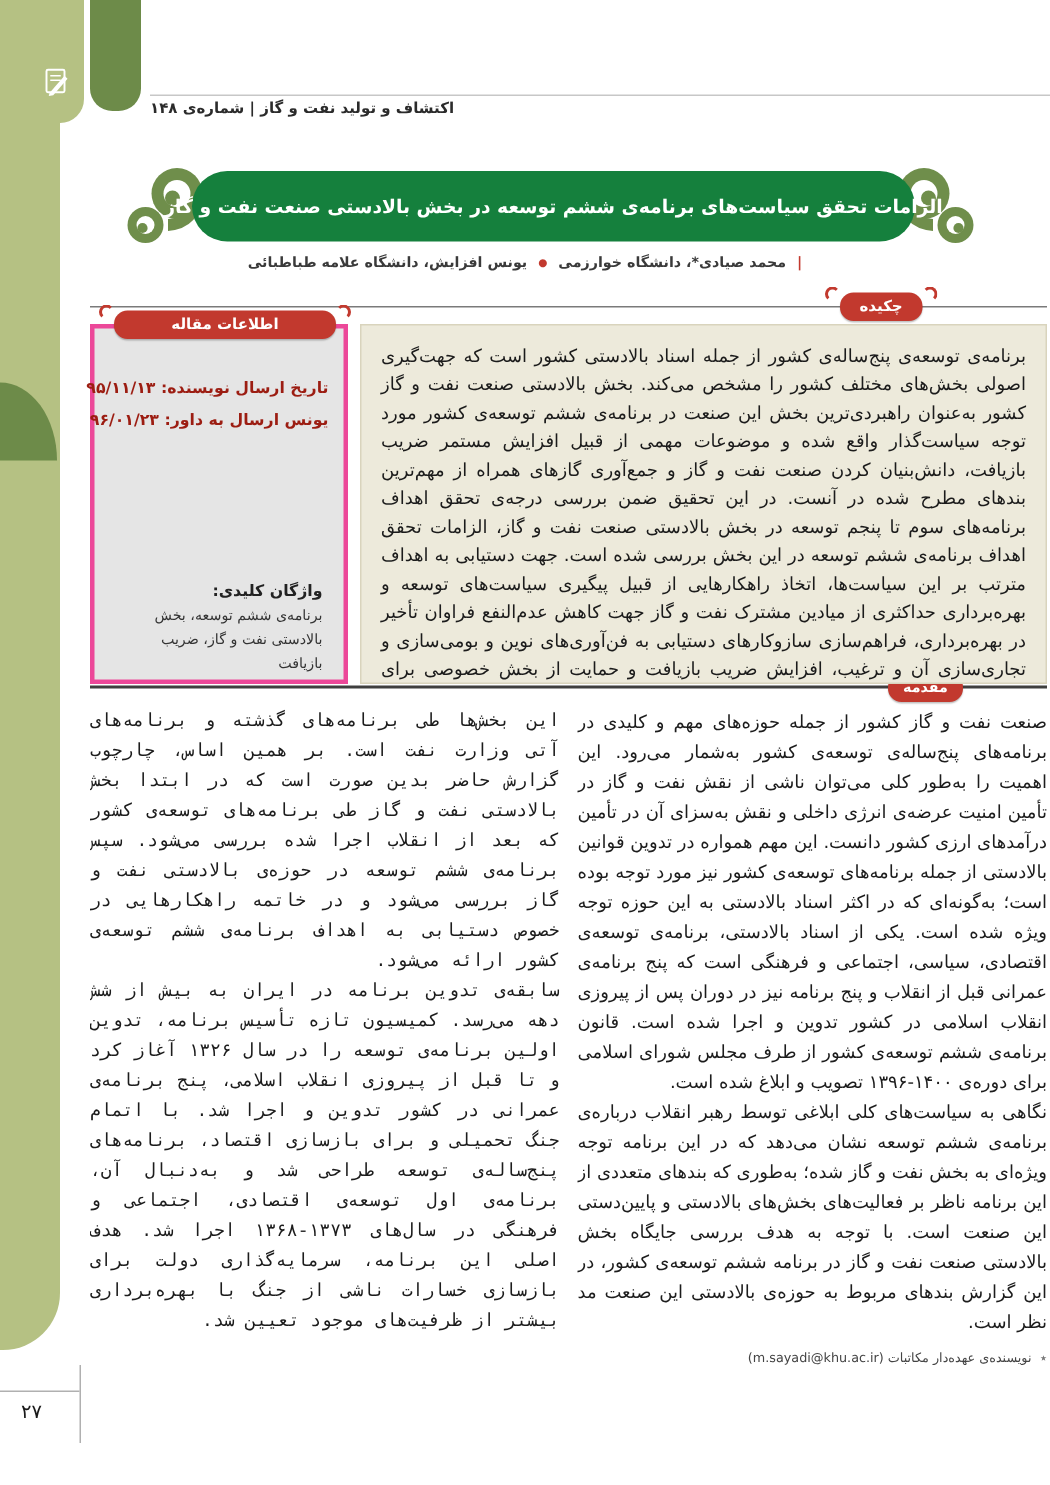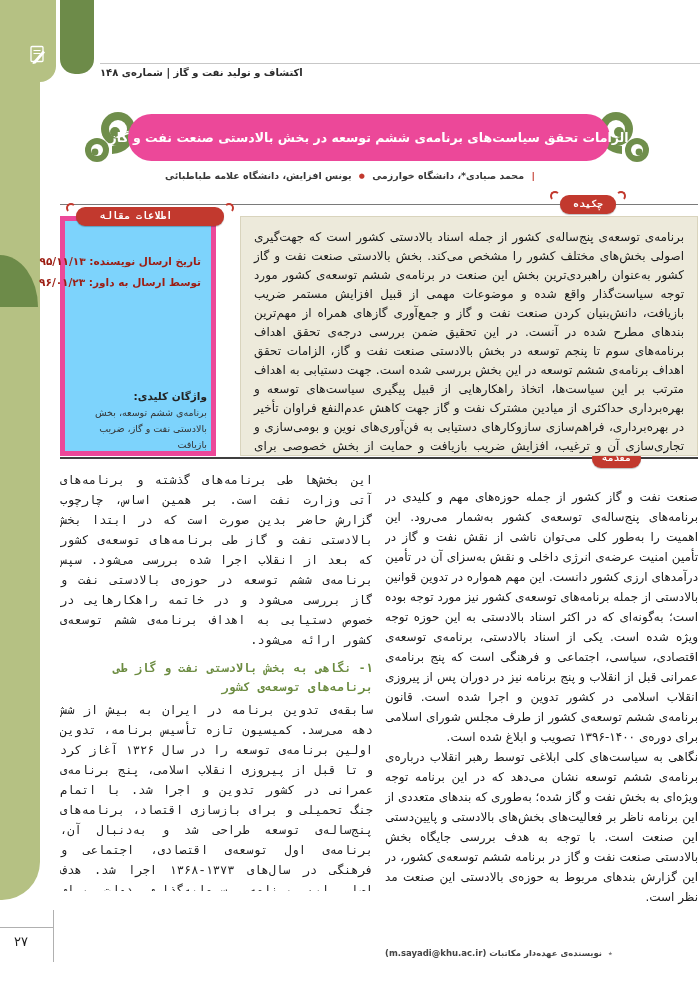--- a/index.html
+++ b/index.html
@@ -10,60 +10,60 @@
   
   .band{position:absolute;left:0;top:0;width:40px;height:900px;background:#b5c183;border-radius:0 0 38px 0;}
   .band-top-wide{position:absolute;left:40px;top:0;width:16px;height:82px;background:#b5c183;border-radius:0 0 18px 0;}
   .band-accent{position:absolute;left:0;top:255px;width:38px;height:52px;background:#6d8b49;border-top-right-radius:100% 100%;}
   .top-tab{position:absolute;left:60px;top:0;width:34px;height:74px;background:#6d8b49;border-radius:0 0 15px 15px;}
   .doc-icon{position:absolute;left:27px;top:44px;width:22px;height:22px;}
   
   .header-rule{position:absolute;left:100px;top:63px;width:600px;height:1px;background:#c7c7c7;}
   .journal-line{position:absolute;left:100px;top:67px;white-space:nowrap;font-size:10px;font-weight:bold;color:#2b2b2b;}
   
-  .banner{position:absolute;left:128px;top:114px;width:482px;height:47px;background:#ec4899;border-radius:24px;
+  .banner{position:absolute;left:128px;top:114px;width:482px;height:47px;background:#15803d;border-radius:24px;
     display:flex;align-items:center;justify-content:center;}
   .banner .t{color:#fff;font-weight:bold;font-size:12.5px;white-space:nowrap;}
   .orn{position:absolute;top:108px;width:64px;height:60px;}
   .orn-left{left:78px;transform:scaleX(-1);}
   .orn-right{left:592px;}
   
   .byline{position:absolute;left:70px;top:170px;width:560px;text-align:center;font-size:9.5px;font-weight:bold;color:#3a3a3a;white-space:nowrap;}
   .byline .red{color:#c2392e;}
   .byline .dot{font-size:7px;vertical-align:1px;margin:0 4px;}
   .byline .bar{margin-left:4px;}
   
   .rule-top{position:absolute;left:60px;top:204px;width:638px;height:1px;background:#7a7a7a;}
   .rule-bottom{position:absolute;left:60px;top:457px;width:638px;height:2px;background:#3f3f3f;}
   .tag{position:absolute;background:#c2392e;color:#fff;font-weight:bold;font-size:10px;line-height:15px;
-    padding:2px 13px;border-radius:9px;text-align:left;box-shadow:0 1px 1px rgba(0,0,0,.25);font-family:Liberation Mono, monospace;}
+    padding:2px 13px;border-radius:9px;text-align:center;box-shadow:0 1px 1px rgba(0,0,0,.25);}
   .tag::before,.tag::after{content:"";position:absolute;width:6px;height:6px;border:2px solid #c2392e;border-radius:50%;}
   .tag::before{right:-10px;top:-4px;border-bottom-color:transparent;border-left-color:transparent;}
   .tag::after{left:-10px;top:-4px;border-bottom-color:transparent;border-right-color:transparent;}
   .tag-abstract{left:560px;top:195px;}
   .tag-info{left:76px;top:207px;width:100px;padding:2px 24px;}
   .tag-intro{left:592px;top:449px;font-size:9.5px;padding:2px 10px;}
   
-  .info-box{position:absolute;left:60px;top:216px;width:156px;height:240px;background:#7dd3fc;border:5px solid #ec4899;box-sizing:border-box;}
+  .info-box{position:absolute;left:60px;top:216px;width:172px;height:240px;background:#e5e5e5;border:3px solid #ec4899;box-sizing:border-box;}
   .dates{margin-top:30px;padding:0 10px;text-align:right;}
   .date-row{font-size:10.5px;font-weight:bold;color:#9c1d12;line-height:21px;white-space:nowrap;}
-  .keywords{position:absolute;left:0;top:166px;width:100%;box-sizing:border-box;padding:0 4px;text-align:right;}
+  .keywords{position:absolute;left:0;top:166px;width:100%;box-sizing:border-box;padding:0 14px;text-align:right;}
   .kw-label{font-size:10.5px;font-weight:bold;color:#222;line-height:18px;}
   .kw-text{font-size:9.5px;color:#333;line-height:16px;}
   .abstract-box{position:absolute;left:240px;top:216px;width:458px;height:240px;background:#edeadb;border:1px solid #d9d4bd;
     box-sizing:border-box;padding:11px 13px;overflow:hidden;}
   .abstract-text{font-size:12px;line-height:19px;color:#1b1b1b;text-align:justify;}
   
   .col{position:absolute;top:471px;width:313px;font-size:12px;line-height:20px;color:#1c1c1c;text-align:justify;overflow:hidden;}
   .col p{margin:0;}
-  .col-right{left:385px;height:420px;margin-top:16px;}
+  .col-right{left:385px;height:420px;}
   .col-left{left:60px;height:420px;font-family:Liberation Mono, monospace;}
   .sec-heading{color:#6b8b40;font-weight:bold;font-size:12px;line-height:19px;margin:9px 0 3px;text-align:right;}
   
-  .footnote{position:absolute;left:385px;top:948px;width:313px;text-align:left;font-size:8.5px;color:#444;font-weight:bold;}
+  .footnote{position:absolute;left:385px;top:901px;width:313px;text-align:right;font-size:8.5px;color:#444;}
   .footnote .mark{color:#777;margin-left:3px;}
   .crop-h{position:absolute;left:0;top:927px;width:53px;height:1px;background:#b0b0b0;}
   .crop-v{position:absolute;left:53px;top:910px;width:1px;height:52px;background:#b0b0b0;}
   .page-num{position:absolute;left:14px;top:934px;width:34px;text-align:left;font-size:13px;font-weight:normal;color:#1a1a1a;}
 </style>
 </head>
 <body>
 
 <div class="page">
 
@@ -121,21 +121,21 @@
   <div class="tag tag-abstract">چکیده</div>
   <div class="tag tag-intro">مقدمه</div>
 
   <div class="info-box">
     <div class="dates">
       <div class="date-row">
         <span>تاریخ ارسال نویسنده:</span>
         <span>۹۵/۱۱/۱۳</span>
       </div>
       <div class="date-row">
-        <span>توسط ارسال به داور:</span>
+        <span>یونس ارسال به داور:</span>
         <span>۹۶/۰۱/۲۳</span>
       </div>
     </div>
     <div class="keywords">
       <div class="kw-label">واژگان کلیدی:</div>
       <div class="kw-text">برنامه‌ی ششم توسعه، بخش بالادستی نفت و گاز، ضریب بازیافت</div>
     </div>
   </div>
   <div class="tag tag-info">اطلاعات مقاله</div>
 
@@ -144,21 +144,20 @@
   </div>
 
   <div class="col col-right">
     <p>صنعت نفت و گاز کشور از جمله حوزه‌های مهم و کلیدی در برنامه‌های پنج‌ساله‌ی توسعه‌ی کشور به‌شمار می‌رود. این اهمیت را به‌طور کلی می‌توان ناشی از نقش نفت و گاز در تأمین امنیت عرضه‌ی انرژی داخلی و نقش به‌سزای آن در تأمین درآمدهای ارزی کشور دانست. این مهم همواره در تدوین قوانین بالادستی از جمله برنامه‌های توسعه‌ی کشور نیز مورد توجه بوده است؛ به‌گونه‌ای که در اکثر اسناد بالادستی به این حوزه توجه ویژه شده است. یکی از اسناد بالادستی، برنامه‌ی توسعه‌ی اقتصادی، سیاسی، اجتماعی و فرهنگی است که پنج برنامه‌ی عمرانی قبل از انقلاب و پنج برنامه نیز در دوران پس از پیروزی انقلاب اسلامی در کشور تدوین و اجرا شده است. قانون برنامه‌ی ششم توسعه‌ی کشور از طرف مجلس شورای اسلامی برای دوره‌ی ۱۴۰۰-۱۳۹۶ تصویب و ابلاغ شده است.</p>
     <p>نگاهی به سیاست‌های کلی ابلاغی توسط رهبر انقلاب درباره‌ی برنامه‌ی ششم توسعه نشان می‌دهد که در این برنامه توجه ویژه‌ای به بخش نفت و گاز شده؛ به‌طوری که بندهای متعددی از این برنامه ناظر بر فعالیت‌های بخش‌های بالادستی و پایین‌دستی این صنعت است. با توجه به هدف بررسی جایگاه بخش بالادستی صنعت نفت و گاز در برنامه ششم توسعه‌ی کشور، در این گزارش بندهای مربوط به حوزه‌ی بالادستی این صنعت مد نظر است.</p>
 
   </div>
 
   <div class="col col-left">
     <p>این بخش‌ها طی برنامه‌های گذشته و برنامه‌های آتی وزارت نفت است. بر همین اساس، چارچوب گزارش حاضر بدین صورت است که در ابتدا بخش بالادستی نفت و گاز طی برنامه‌های توسعه‌ی کشور که بعد از انقلاب اجرا شده بررسی می‌شود. سپس برنامه‌ی ششم توسعه در حوزه‌ی بالادستی نفت و گاز بررسی می‌شود و در خاتمه راهکارهایی در خصوص دستیابی به اهداف برنامه‌ی ششم توسعه‌ی کشور ارائه می‌شود.</p>
-    <div class="sec-heading">۱- نگاهی به بخش بالادستی نفت و گاز طی برنامه‌های توسعه‌ی کشور</div>
     <p>سابقه‌ی تدوین برنامه در ایران به بیش از شش دهه می‌رسد. کمیسیون تازه تأسیس برنامه، تدوین اولین برنامه‌ی توسعه را در سال ۱۳۲۶ آغاز کرد و تا قبل از پیروزی انقلاب اسلامی، پنج برنامه‌ی عمرانی در کشور تدوین و اجرا شد. با اتمام جنگ تحمیلی و برای بازسازی اقتصاد، برنامه‌های پنج‌ساله‌ی توسعه طراحی شد و به‌دنبال آن، برنامه‌ی اول توسعه‌ی اقتصادی، اجتماعی و فرهنگی در سال‌های ۱۳۷۳-۱۳۶۸ اجرا شد. هدف اصلی این برنامه، سرمایه‌گذاری دولت برای بازسازی خسارات ناشی از جنگ با بهره‌برداری بیشتر از ظرفیت‌های موجود تعیین شد.</p>
     <p>برنامه‌ی دوم توسعه نیز به‌دنبال برنامه‌ی اول و با هدف آزادسازی اقتصادی و خصوصی‌سازی برای اجرا در سال‌های ۱۳۷۸-۱۳۷۴ تهیه شد. برنامه‌ی سوم با توجه به تجربیات حاصل از دو برنامه‌ی قبلی</p>
   </div>
 
   <div class="footnote">
     <span class="mark">٭</span>
     <span>نویسنده‌ی عهده‌دار مکاتبات (m.sayadi@khu.ac.ir)</span>
   </div>
 
   <div class="crop-h"></div>

